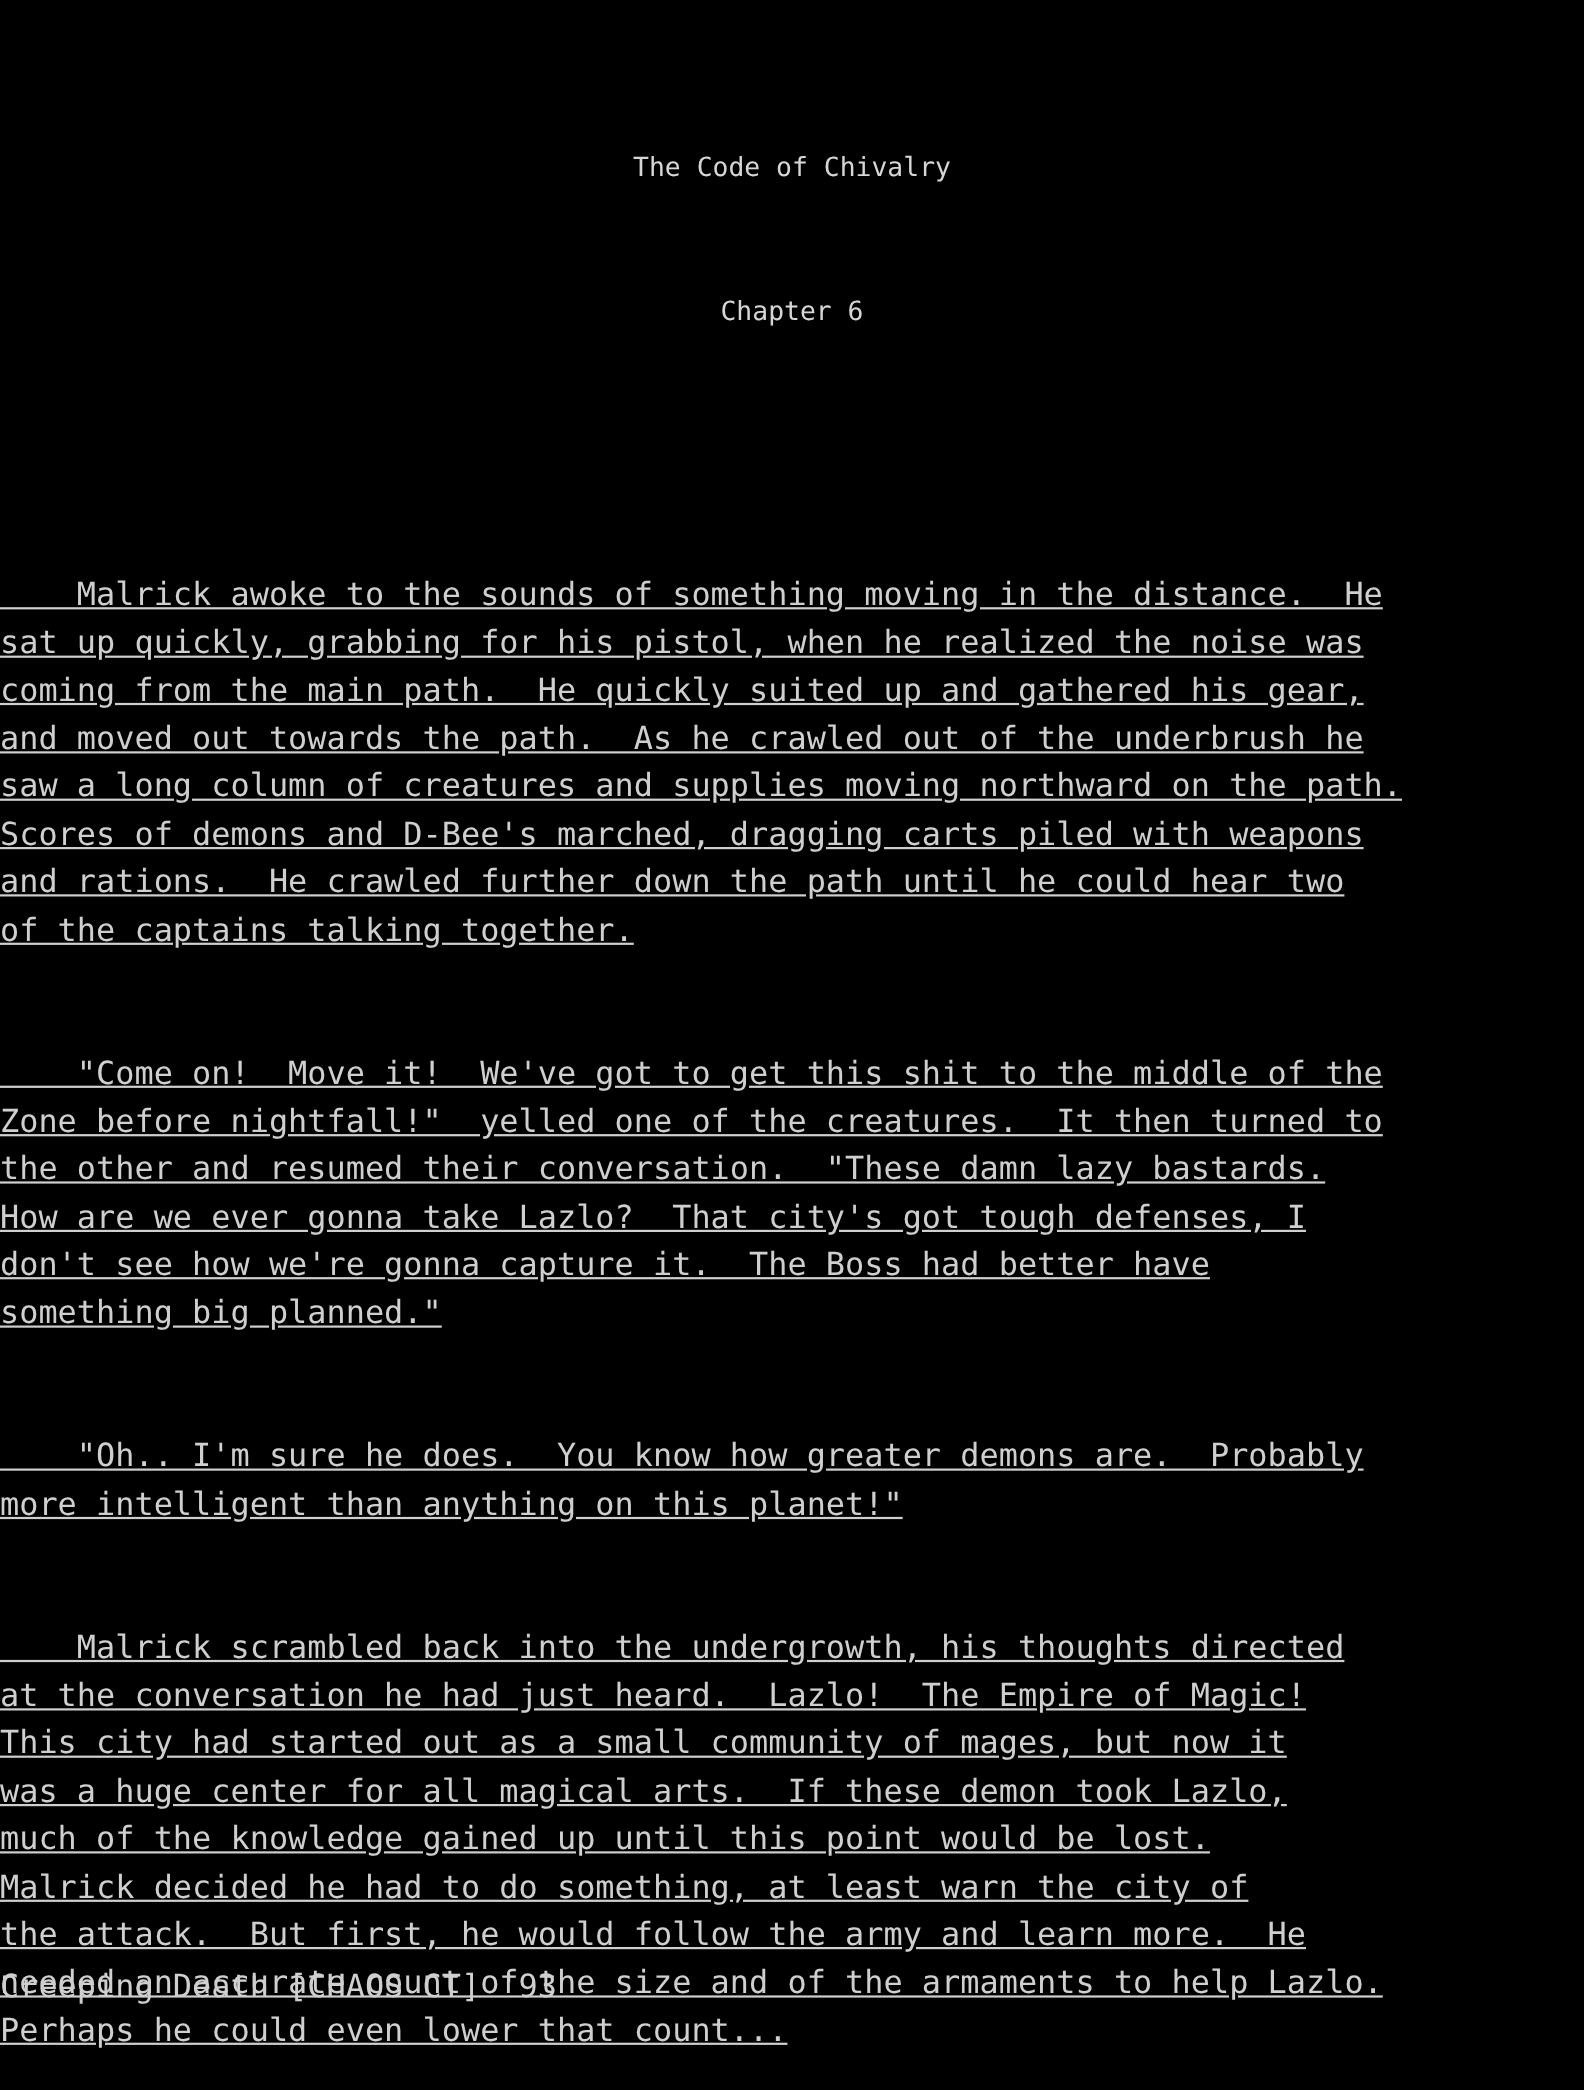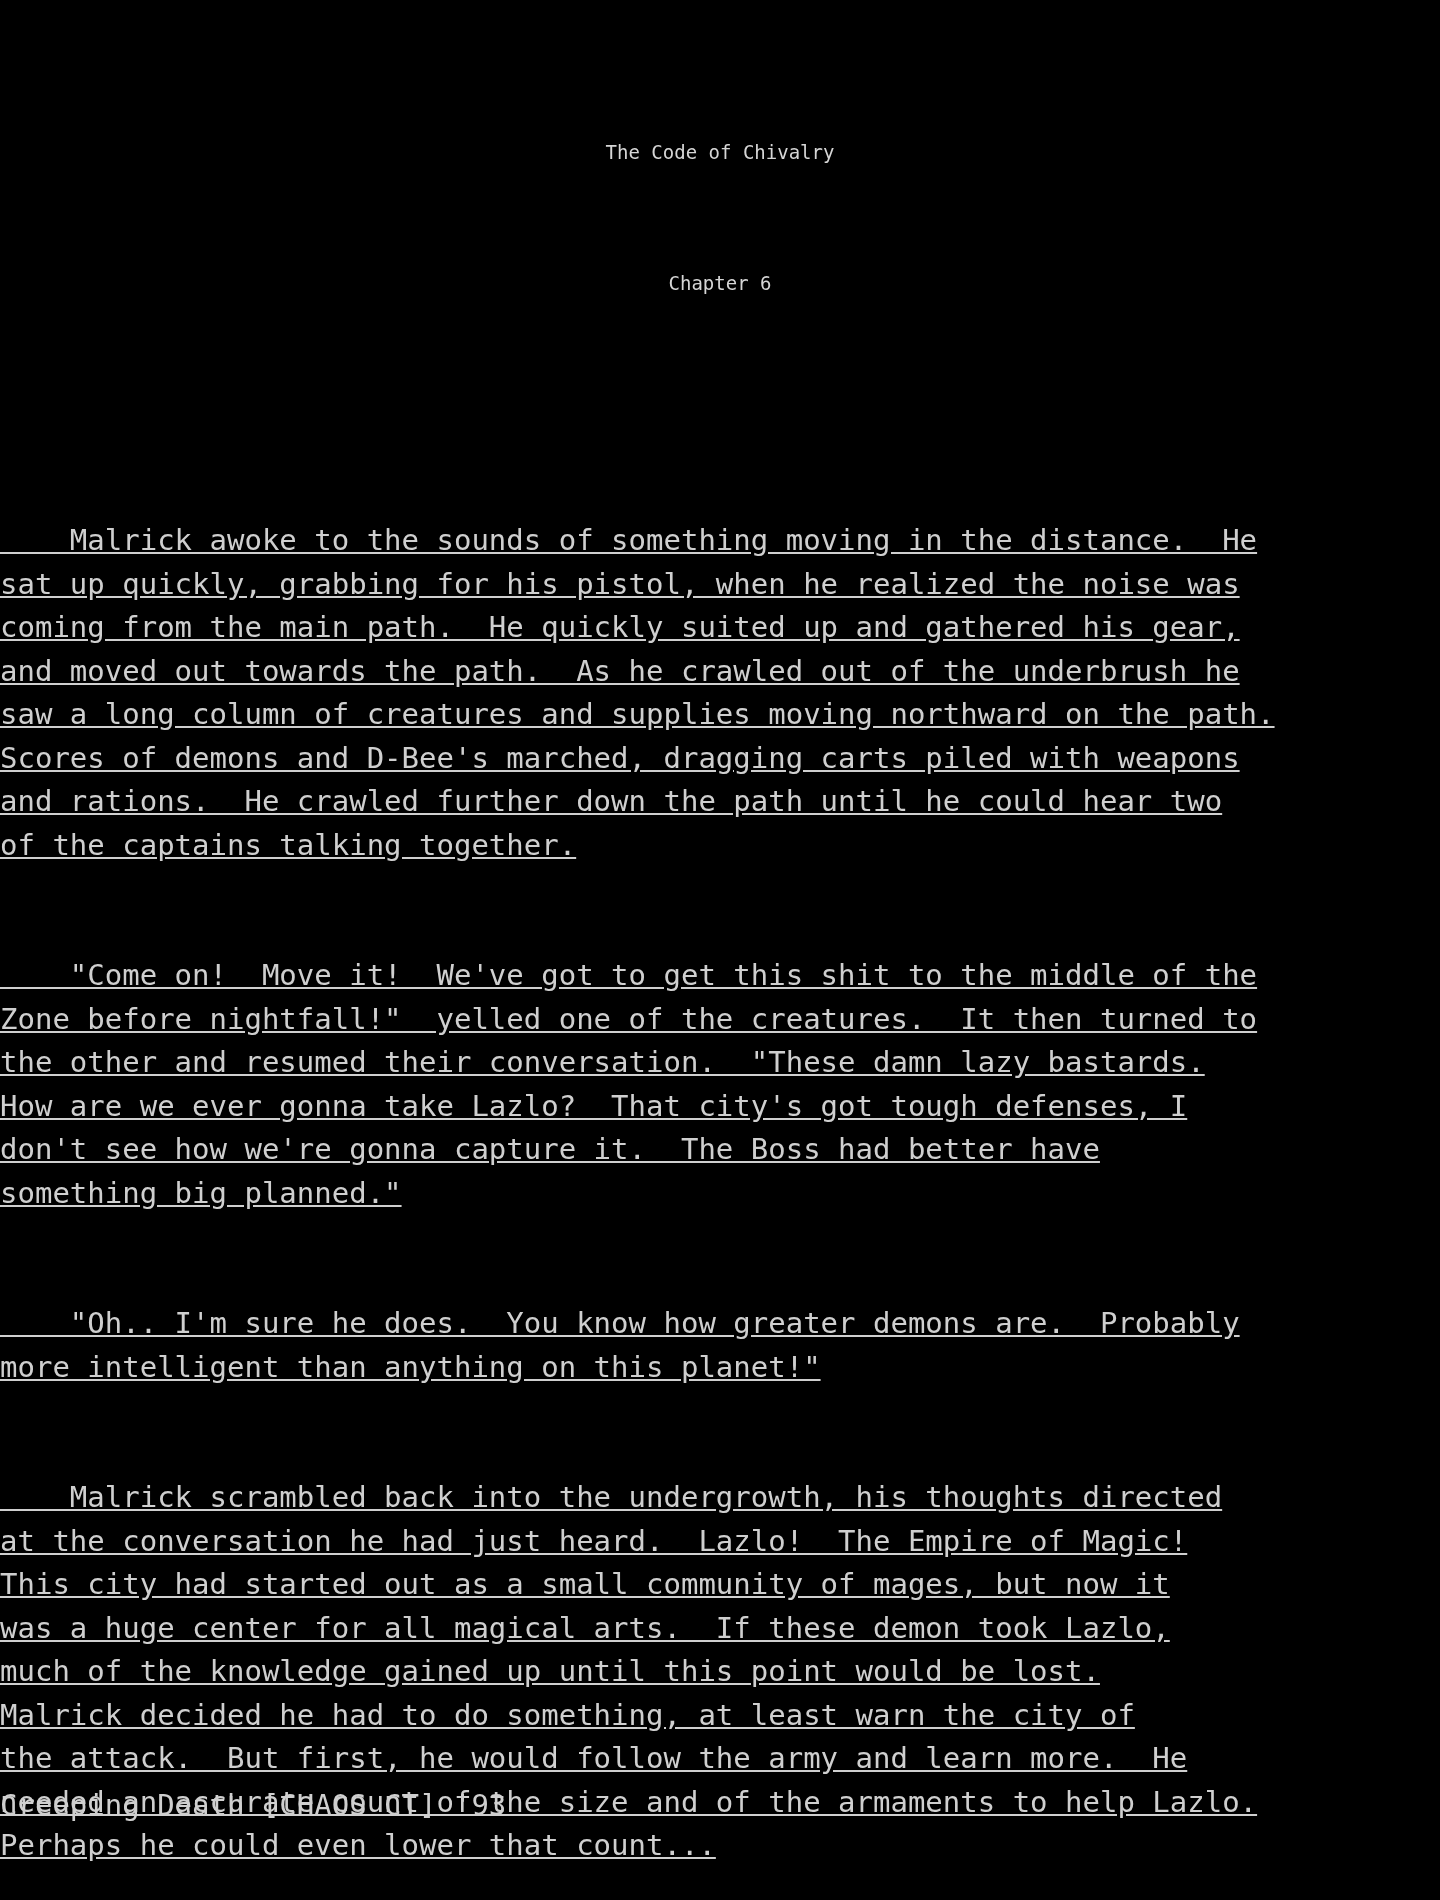--- a/index.html
+++ b/index.html
@@ -25,21 +25,21 @@
   .doc {
     font-size: 29px;
     line-height: 43.5px;
     letter-spacing: 0px;
     white-space: pre;
     color: #cfcfcf;
   }
   .title-block {
     text-align: center;
     padding-top: 44px;
-    font-size: 19px;
+    font-size: 24px;
     line-height: 43.5px;
     white-space: pre;
     color: #d6d6d6;
   }
   .title-line {
     display: block;
     white-space: pre;
   }
   .body-block {
     padding-top: 40px;

